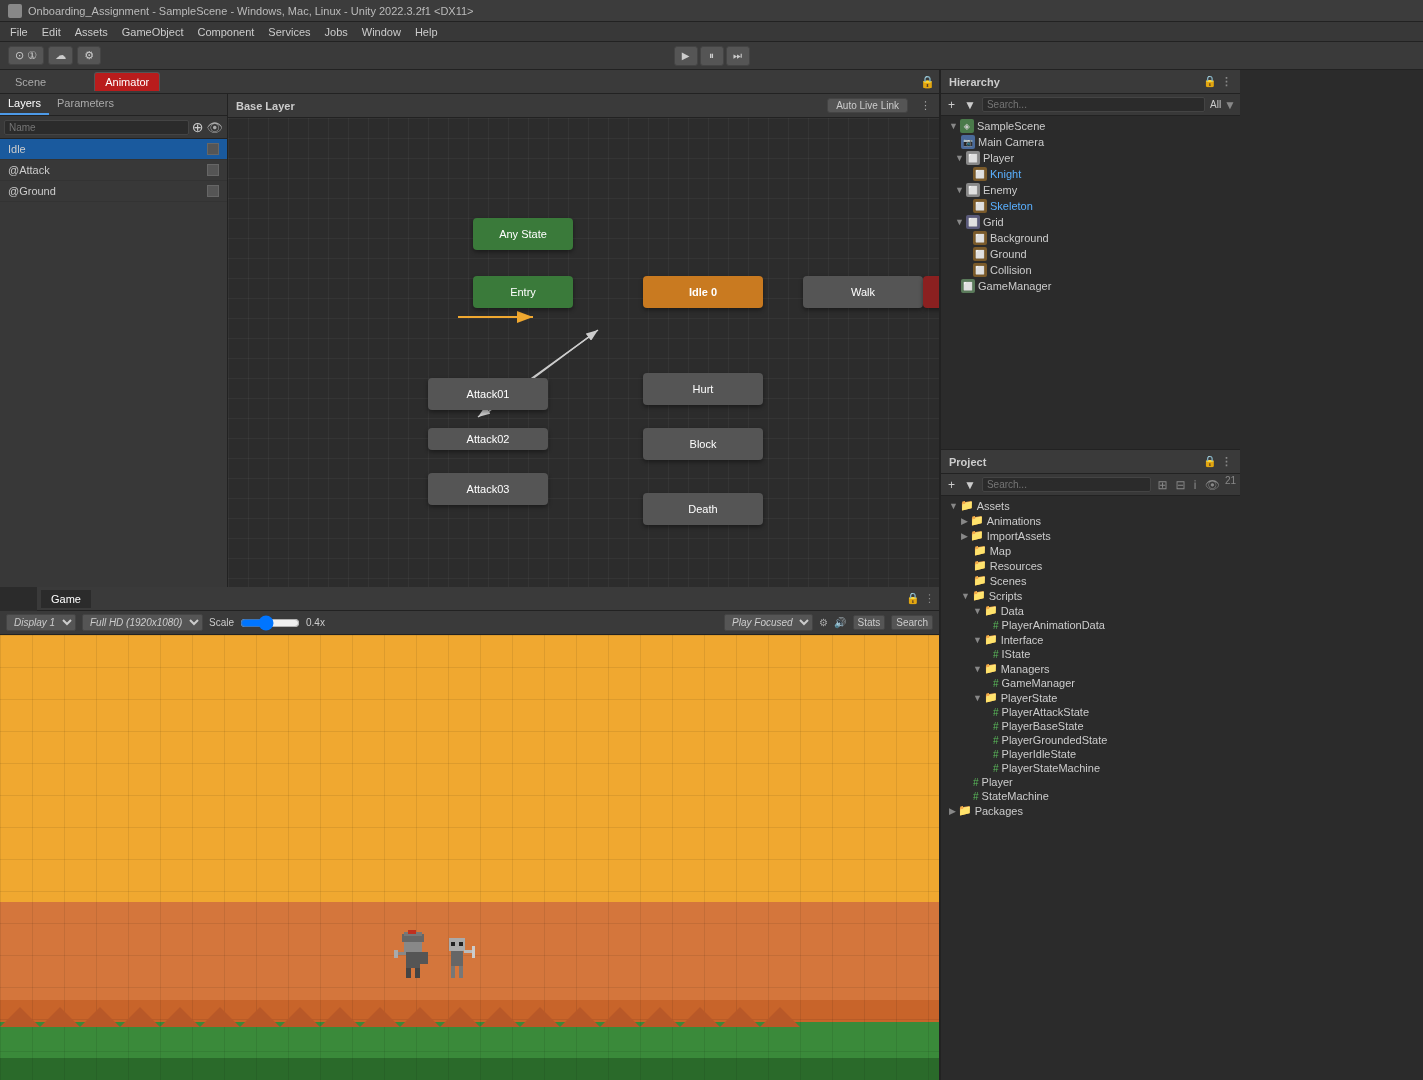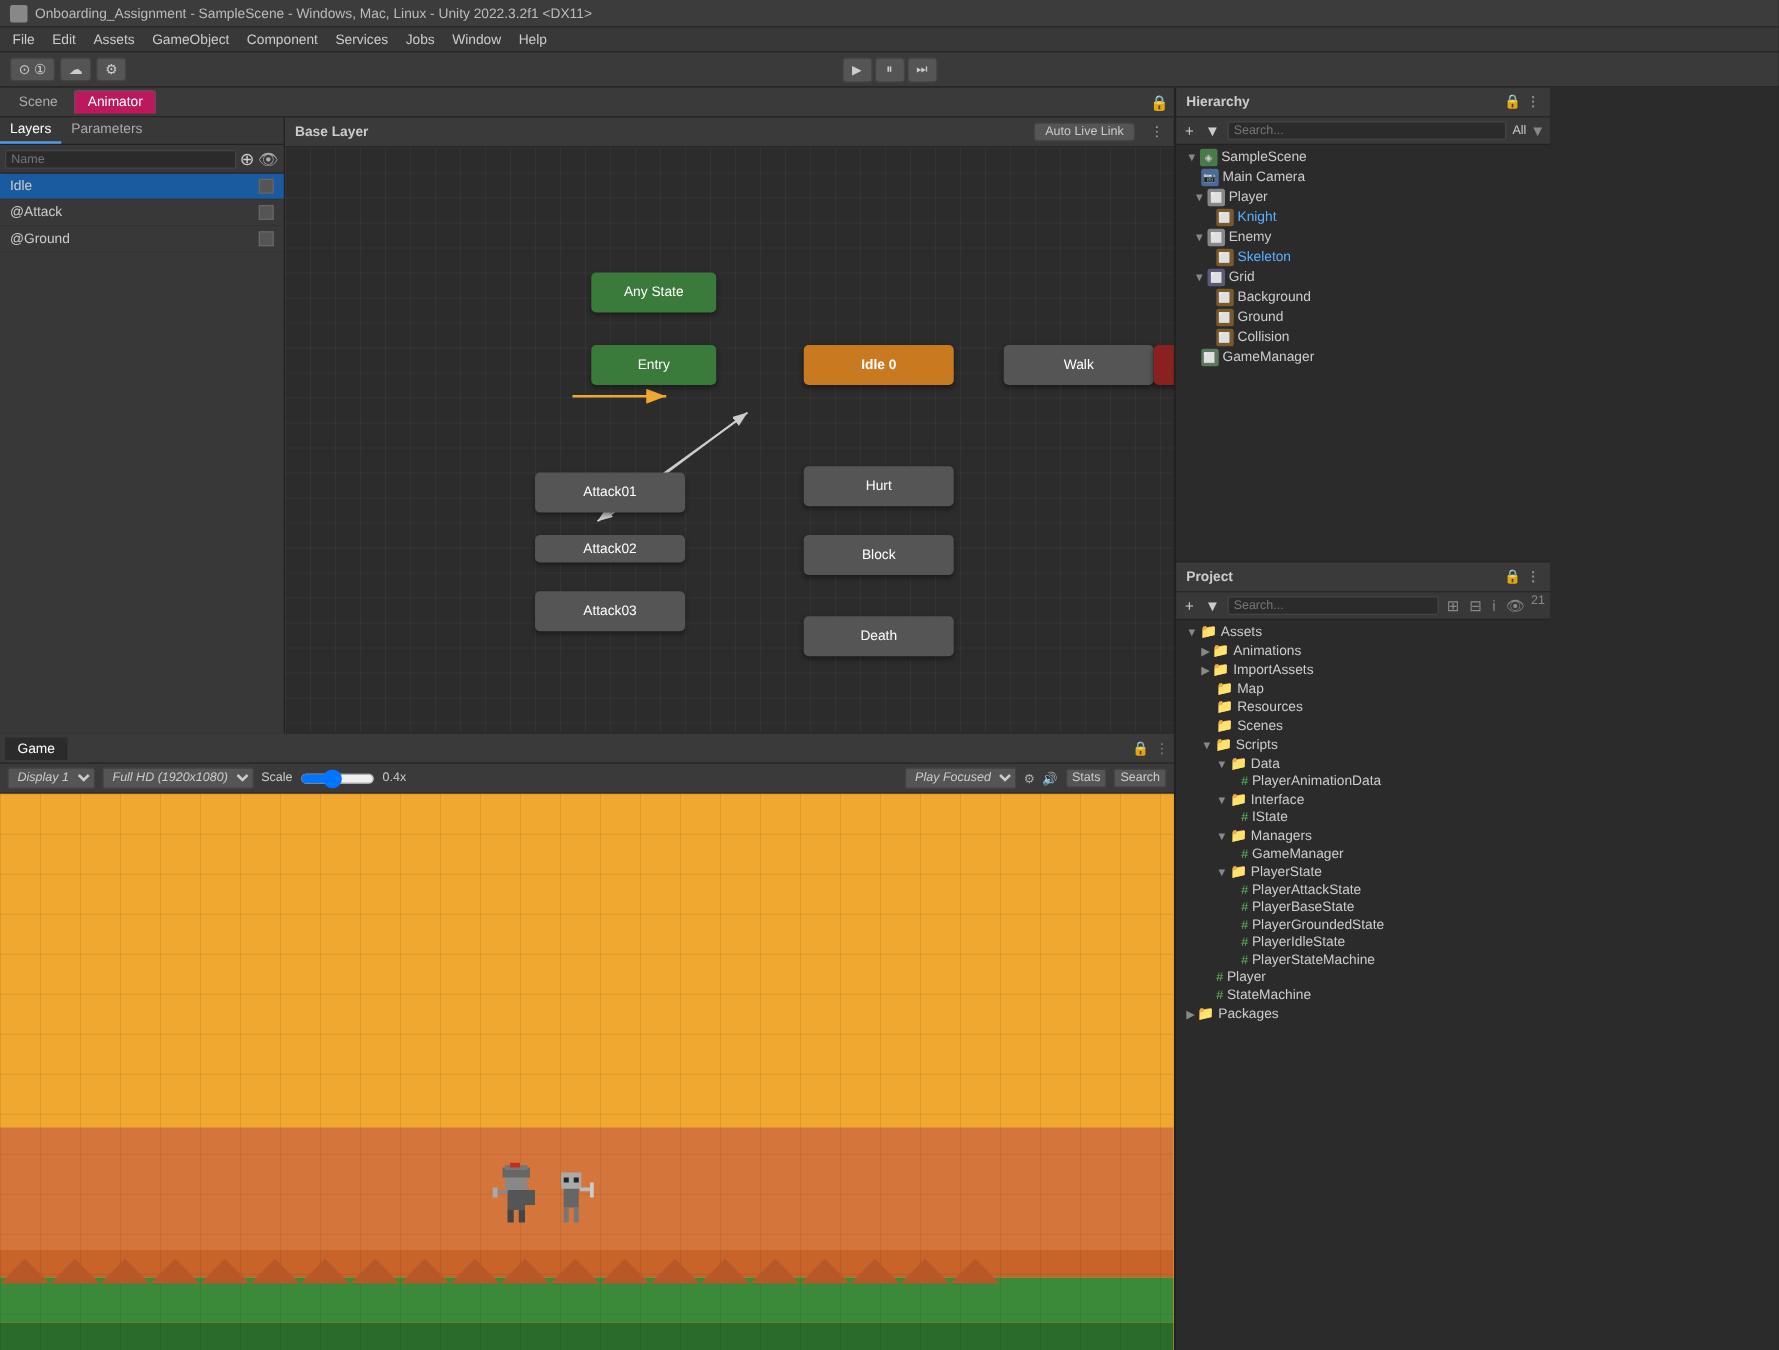--- a/index.html
+++ b/index.html
@@ -118,23 +118,24 @@
     .tab {
       padding: 3px 10px;
       font-size: 11px;
       color: #aaa;
       cursor: pointer;
       border-radius: 3px 3px 0 0;
       border: 1px solid transparent;
       border-bottom: none;
     }
     .tab.active {
-      background: #be185d;
+      background: #b91c1c;
       color: #fff;
       border-color: #555;
+      margin-left: 35px;
     }
     .tab-lock {
       margin-left: auto;
       color: #888;
       font-size: 12px;
     }
 
     
     #animator-panel {
       display: flex;
@@ -281,20 +282,21 @@
       flex-direction: column;
     }
 
     .game-tab-bar {
       height: 24px;
       background: #3a3a3a;
       display: flex;
       align-items: center;
       border-bottom: 1px solid #222;
       padding: 0 4px;
+      margin-left: 37px;
     }
     .game-tab {
       padding: 3px 10px;
       font-size: 11px;
       color: #aaa;
       cursor: pointer;
     }
     .game-tab.active {
       background: #2b2b2b;
       color: #fff;

